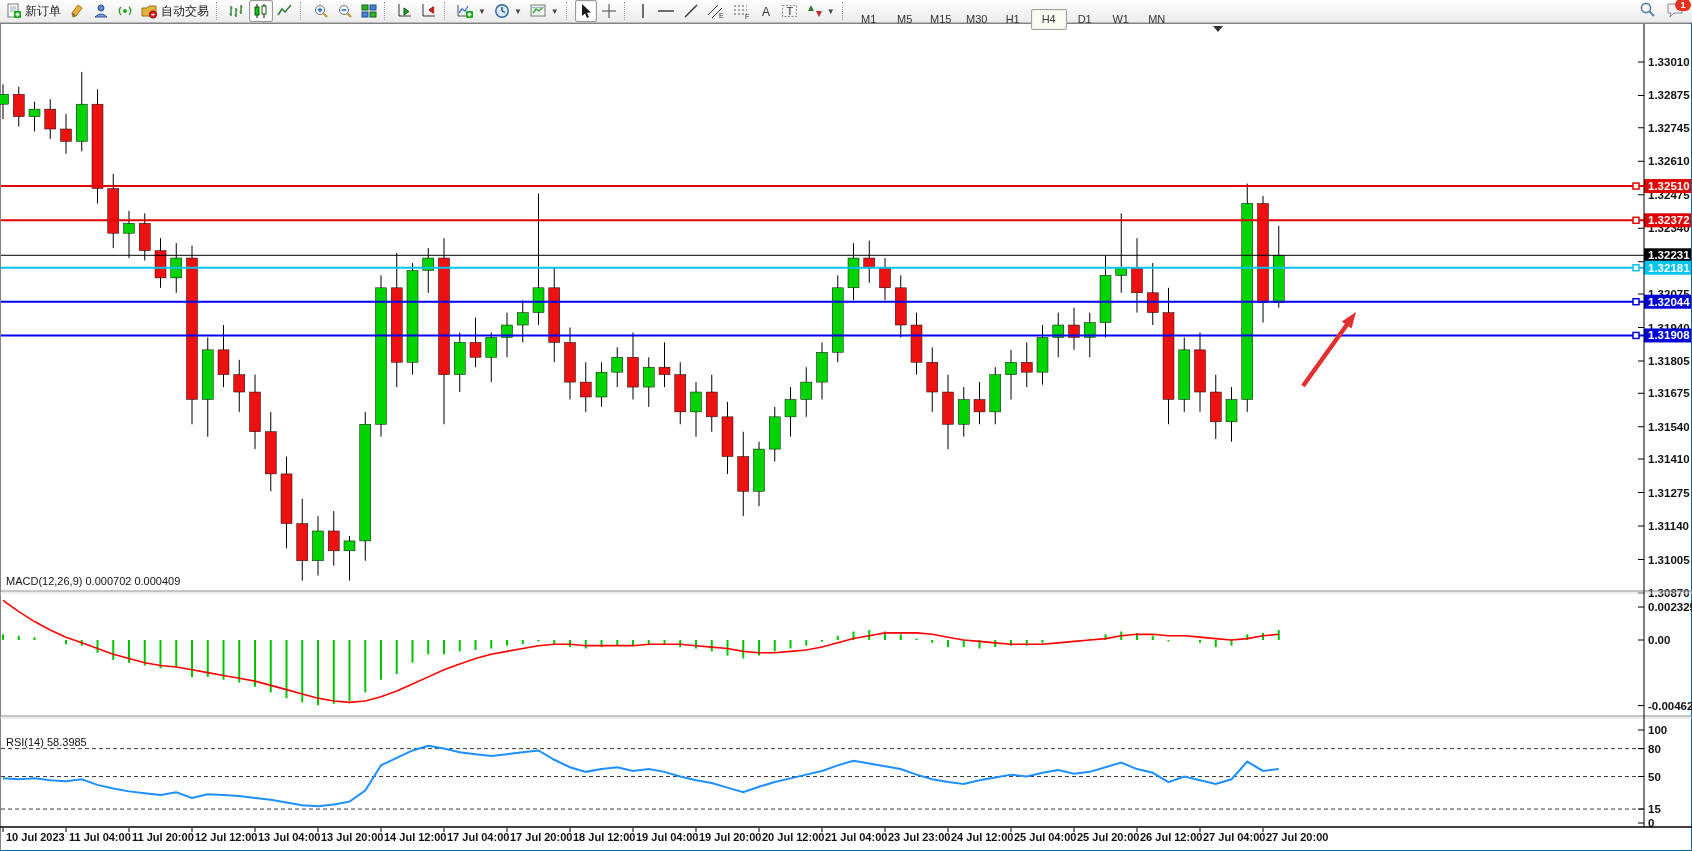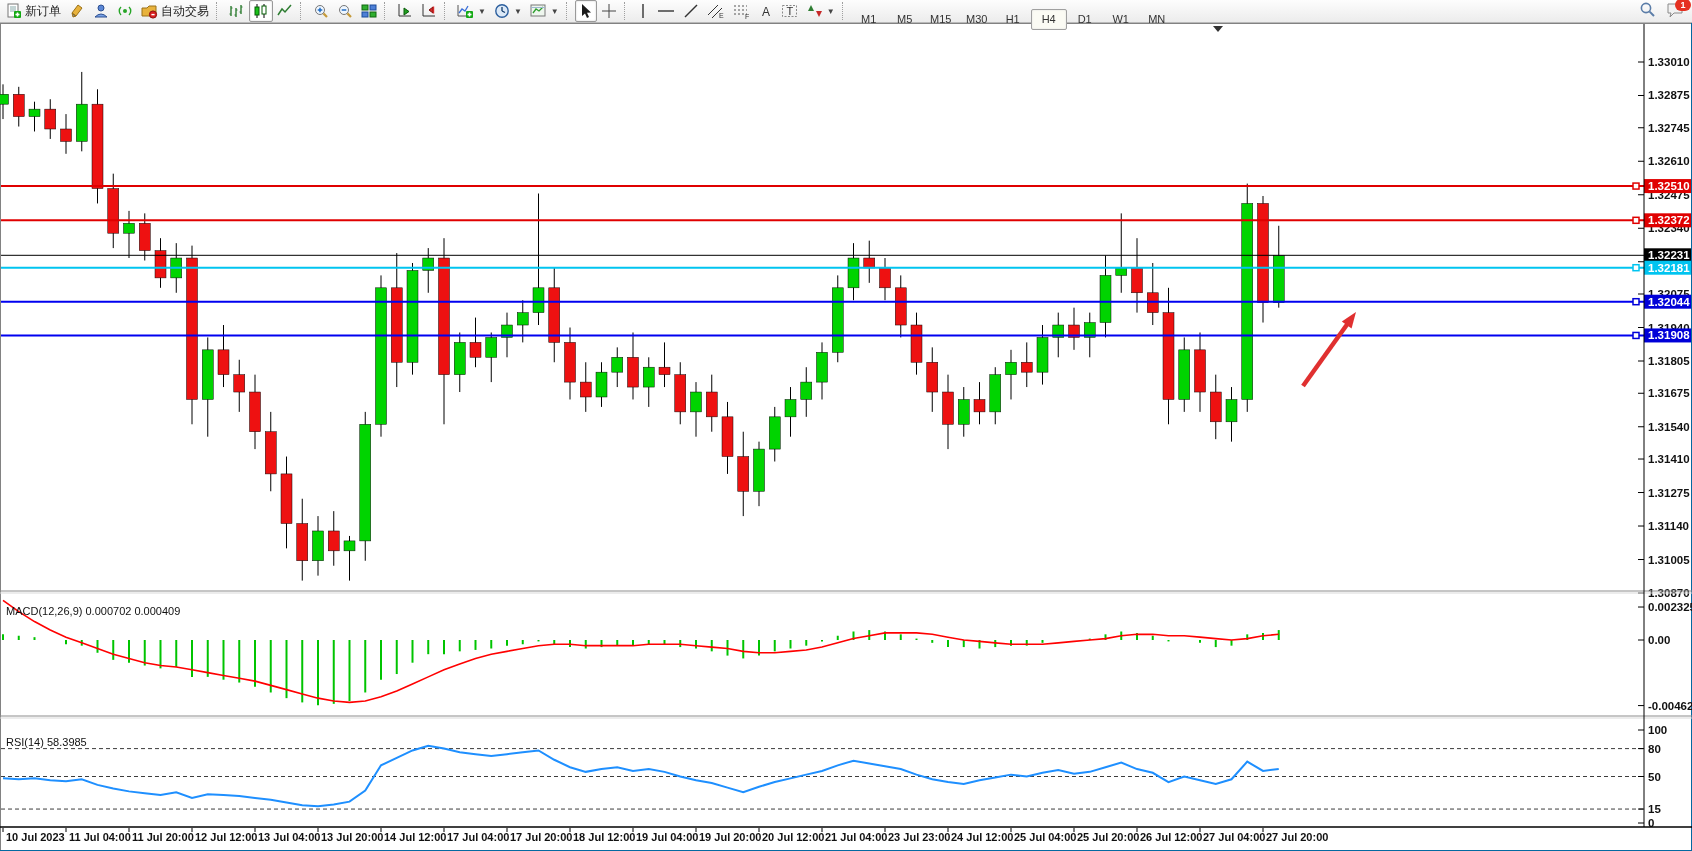--- a/index.html
+++ b/index.html
@@ -322,21 +322,21 @@
   </div>
 
   <div id="chartwin"></div>
 
   <div id="symtitle">
     <span class="tri">▼</span>
     <b>USDCAD-,H4</b>
     <span>1.32346 1.32351 1.32229 1.32231</span>
   </div>
 
-  <div class="panlabel" style="left:6px;top:605px;">
+  <div class="panlabel" style="left:6px;top:575px;">
     <span>MACD(12,26,9)</span> <span>0.000702 0.000409</span>
   </div>
   <div class="panlabel" style="left:6px;top:722px;margin-top:14px;">
     <span>RSI(14)</span> <span>58.3985</span>
   </div>
 
   <svg id="chart-svg" width="1692" height="851">
       <rect x="1" y="24" width="1690" height="826" fill="#ffffff"></rect>
       <line x1="1638" y1="62" x2="1644" y2="62" stroke="#000" stroke-width="1"></line>
       <text x="1648" y="66" font-size="11.5" font-weight="bold" fill="#111">1.33010</text>

